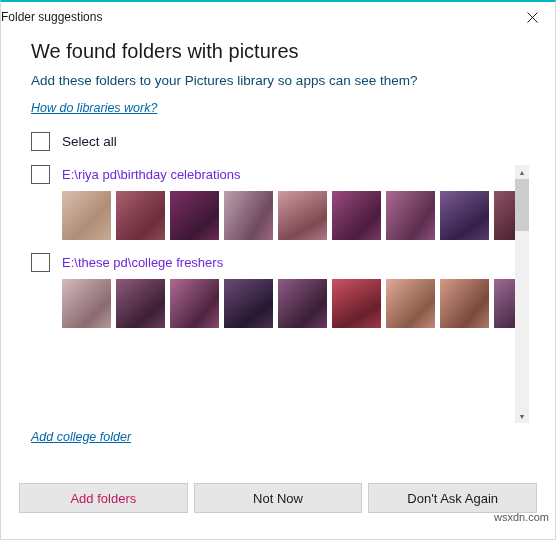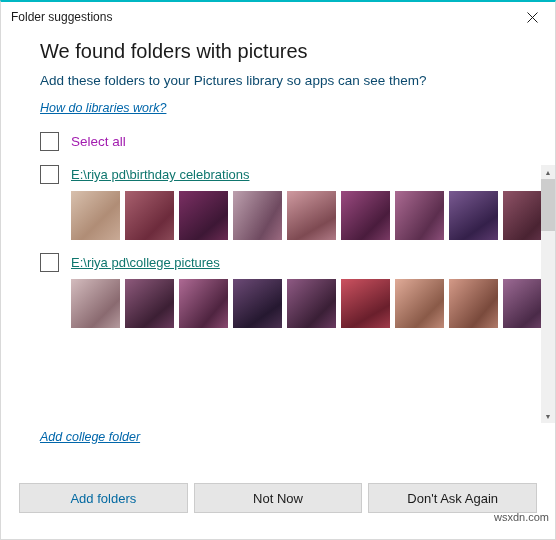--- a/index.html
+++ b/index.html
@@ -22,33 +22,31 @@
   .titlebar {
     height: 30px;
     display: flex;
     align-items: center;
     justify-content: space-between;
     background: #ffffff;
   }
   .titlebar-text {
     font-size: 12px;
     color: #1a1a1a;
-    padding-left: 10px;
     line-height: 30px;
   }
   .close-btn {
     width: 45px; height: 30px;
     display: flex; align-items: center; justify-content: center;
     font-size: 15px; color: #1a1a1a;
     cursor: default;
   }
 
   .body-area {
-    padding: 0 0;
-    margin-left: 35px;
+    padding: 0 26px;
   }
   h1.headline {
     font-size: 20px;
     font-weight: normal;
     color: #1a1a1a;
     margin: 8px 0 10px 4px;
   }
   .subtext {
     font-size: 13.5px;
     color: #0c4a6e;
@@ -72,21 +70,21 @@
   }
   .cb {
     width: 19px; height: 19px;
     border: 1px solid #5a5a5a;
     background: #fff;
     flex: 0 0 auto;
     cursor: pointer;
   }
   .selectall-label {
     font-size: 13.5px;
-    color: #a21caf;
+    color: #0f172a;
   }
 
   .list-region {
     position: relative;
     height: 258px;
     overflow: hidden;
     margin-left: 4px;
   }
   .scroll-col {
     position: absolute;
@@ -113,22 +111,21 @@
 
   .folder-block { margin-bottom: 13px; }
   .folder-head {
     display: flex;
     align-items: center;
     gap: 12px;
     margin-bottom: 7px;
   }
   .folder-path {
     font-size: 13px;
-    color: #0f766e;
-    text-decoration: underline;
+    color: #6d28d9;
     cursor: pointer;
   }
   .thumbs {
     display: flex;
     gap: 5px;
     margin-left: 31px;
   }
   .thumb {
     width: 49px; height: 49px;
     flex: 0 0 auto;
@@ -151,21 +148,21 @@
   .btn {
     flex: 1 1 0;
     height: 30px;
     border: 1px solid #cccccc;
     background: #e6e6e6;
     font-size: 13px;
     color: #1a1a1a;
     display: flex; align-items: center; justify-content: center;
     cursor: pointer;
   }
-  .btn.disabled { color: #0369a1; background: #e6e6e6; cursor: default; }
+  .btn.disabled { color: #be185d; background: #e6e6e6; cursor: default; }
 
   .watermark {
     position: absolute;
     right: 6px; bottom: 16px;
     font-size: 11px;
     color: #555;
   }
 </style>
 </head>
 <body>
@@ -211,21 +208,21 @@
           <div class="thumb" style="background:linear-gradient(125deg,#ab6a92,#5c2e4e 70%,#8c4f7a)"></div>
           <div class="thumb" style="background:linear-gradient(145deg,#7a5a92,#34204a 70%,#5c3a6e)"></div>
           <div class="thumb" style="background:linear-gradient(135deg,#8f5266,#4a2332 70%,#6d3a52)"></div>
 
         </div>
       </div>
 
       <div class="folder-block">
         <div class="folder-head">
           <div class="cb"></div>
-          <span class="folder-path">E:\riya pd\college pictures</span>
+          <span class="folder-path">E:\these pd\college freshers</span>
         </div>
         <div class="thumbs">
           <div class="thumb" style="background:linear-gradient(135deg,#d4bcbe,#8a6a70 70%,#b59a9e)"></div>
           <div class="thumb" style="background:linear-gradient(140deg,#8e5a7c,#3c1f34 70%,#6a3a5c)"></div>
           <div class="thumb" style="background:linear-gradient(130deg,#ae6a94,#4f2440 70%,#8a4a70)"></div>
           <div class="thumb" style="background:linear-gradient(145deg,#6c4a76,#251830 70%,#4a3050)"></div>
           <div class="thumb" style="background:linear-gradient(135deg,#8f5a84,#3a1f36 70%,#6a3a60)"></div>
           <div class="thumb" style="background:linear-gradient(150deg,#cc5260,#6a1f2c 70%,#a03a4a)"></div>
           <div class="thumb" style="background:linear-gradient(135deg,#e0ab98,#8a5a48 70%,#c08a78)"></div>
           <div class="thumb" style="background:linear-gradient(130deg,#d49a88,#7a4a3c 70%,#b07a6a)"></div>

